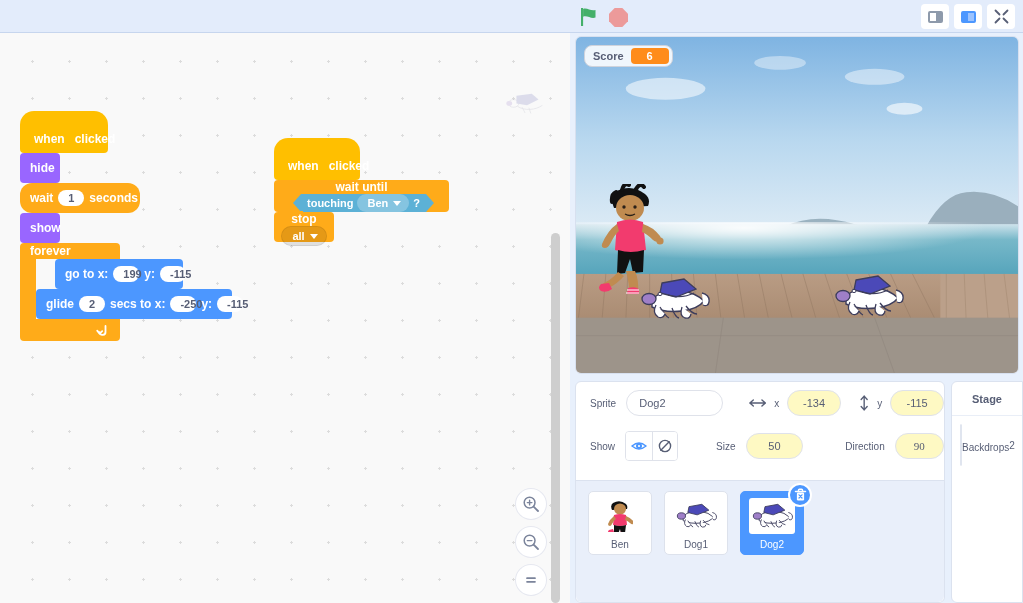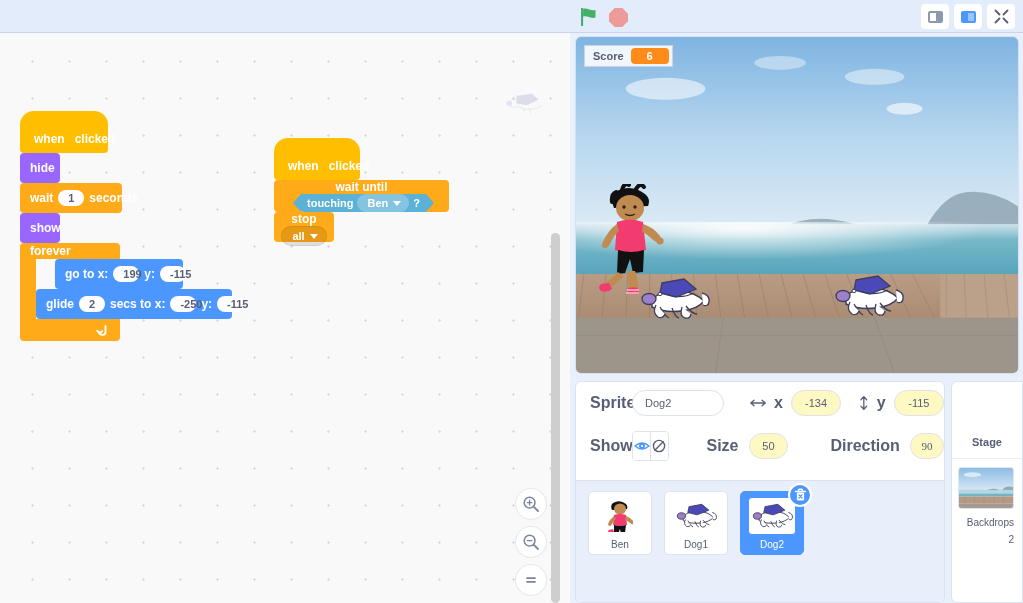--- a/index.html
+++ b/index.html
@@ -120,36 +120,36 @@
   }
 
   
   .stage-wrap {
     position:absolute; left:575px; top:36px; width:444px; height:338px;
     border-radius:6px; overflow:hidden; border:1px solid #d7e0ef; background:#fff;
   }
   .backdrop { position:absolute; inset:0; }
   .var-monitor {
     position:absolute; left:8px; top:8px; height:22px;
-    background:#ffffffdd; border:1px solid #cfd3dc; border-radius:0;
+    background:#ffffffdd; border:1px solid #cfd3dc; border-radius:8px;
     display:flex; align-items:center; padding:0 3px 0 8px; gap:7px;
   }
   .var-name { font-size:11px; font-weight:bold; color:#575e75; }
   .var-val {
     background:#ff8c1a; color:#fff; font-size:11px; font-weight:bold;
     border-radius:4px; padding:2px 13px; min-width:38px; text-align:center;
   }
 
   
   .sprite-pane {
     position:absolute; left:575px; top:381px; width:370px; height:222px;
     background:#fff; border:1px solid #dbe2ef; border-radius:6px;
   }
   .sinfo-row { display:flex; align-items:center; height:40px; padding-left:14px; }
-  .sinfo-lbl { font-size:16px; color:#575e75; font-weight:bold; }
+  .sinfo-lbl { font-size:10px; color:#575e75; font-weight:normal; }
   .txtfield {
     border:1px solid #dfe2ea; border-radius:14px; height:26px;
     display:flex; align-items:center; padding:0 12px;
     font-size:11px; color:#575e75; background:#fff;
   }
   .numfield {
     border:1px solid #dfe2ea; border-radius:14px; height:26px; width:62px;
     display:flex; align-items:center; justify-content:center;
     font-size:11px; color:#575e75; background:#fef9c3;
   }
@@ -181,23 +181,23 @@
     display:flex; align-items:center; justify-content:center; cursor:pointer;
   }
 
   
   .stage-sel {
     position:absolute; left:951px; top:381px; width:72px; height:222px;
     background:#fff; border:1px solid #dbe2ef; border-radius:6px 0 0 6px;
   }
   .stage-hd {
     height:34px; display:flex; align-items:center; justify-content:center;
-    font-size:11px; font-weight:bold; color:#575e75; border-bottom:1px solid #e9eef7;margin-top:43px;
-  }
-  .stage-card { padding:8px 8px 0; display:flex; flex-direction:column; align-items:flex-end; cursor:pointer; }
+    font-size:11px; font-weight:bold; color:#575e75; border-bottom:1px solid #e9eef7;
+  }
+  .stage-card { padding:8px 8px 0; display:flex; flex-direction:row; align-items:center; cursor:pointer; }
   .stage-thumb { width:56px; height:42px; border-radius:3px; overflow:hidden; border:1px solid #e0e5ef; position:relative; }
   .stage-cap { font-size:10px; color:#575e75; text-align:center; line-height:17px; margin-top:5px; }
 </style>
 </head>
 <body>
 
 <div id="app">
 
   <div class="topbar">
     <div class="flag-btn">
@@ -245,21 +245,21 @@
           <path d="M3 1.6 C5.4 0.4 8 3.2 11 2.2 L11 7.2 C8 8.2 5.4 5.4 3 6.6 Z" fill="#45b06a"></path>
         </svg>
         <span>clicked</span>
       </div>
 
       <div class="blk c-looks" style="width:40px; border-radius:4px;">
         <span>hide</span>
         <div class="notch-bot c-looks"></div>
       </div>
 
-      <div class="blk c-control" style="width:102px; border-radius:4px;">
+      <div class="blk c-control" style="width:120px; border-radius:12px;">
         <span>wait</span>
         <span class="oval-in">1</span>
         <span>seconds</span>
         <div class="notch-bot c-control"></div>
       </div>
 
       <div class="blk c-looks" style="width:40px; border-radius:4px;">
         <span>show</span>
         <div class="notch-bot c-looks"></div>
       </div>

